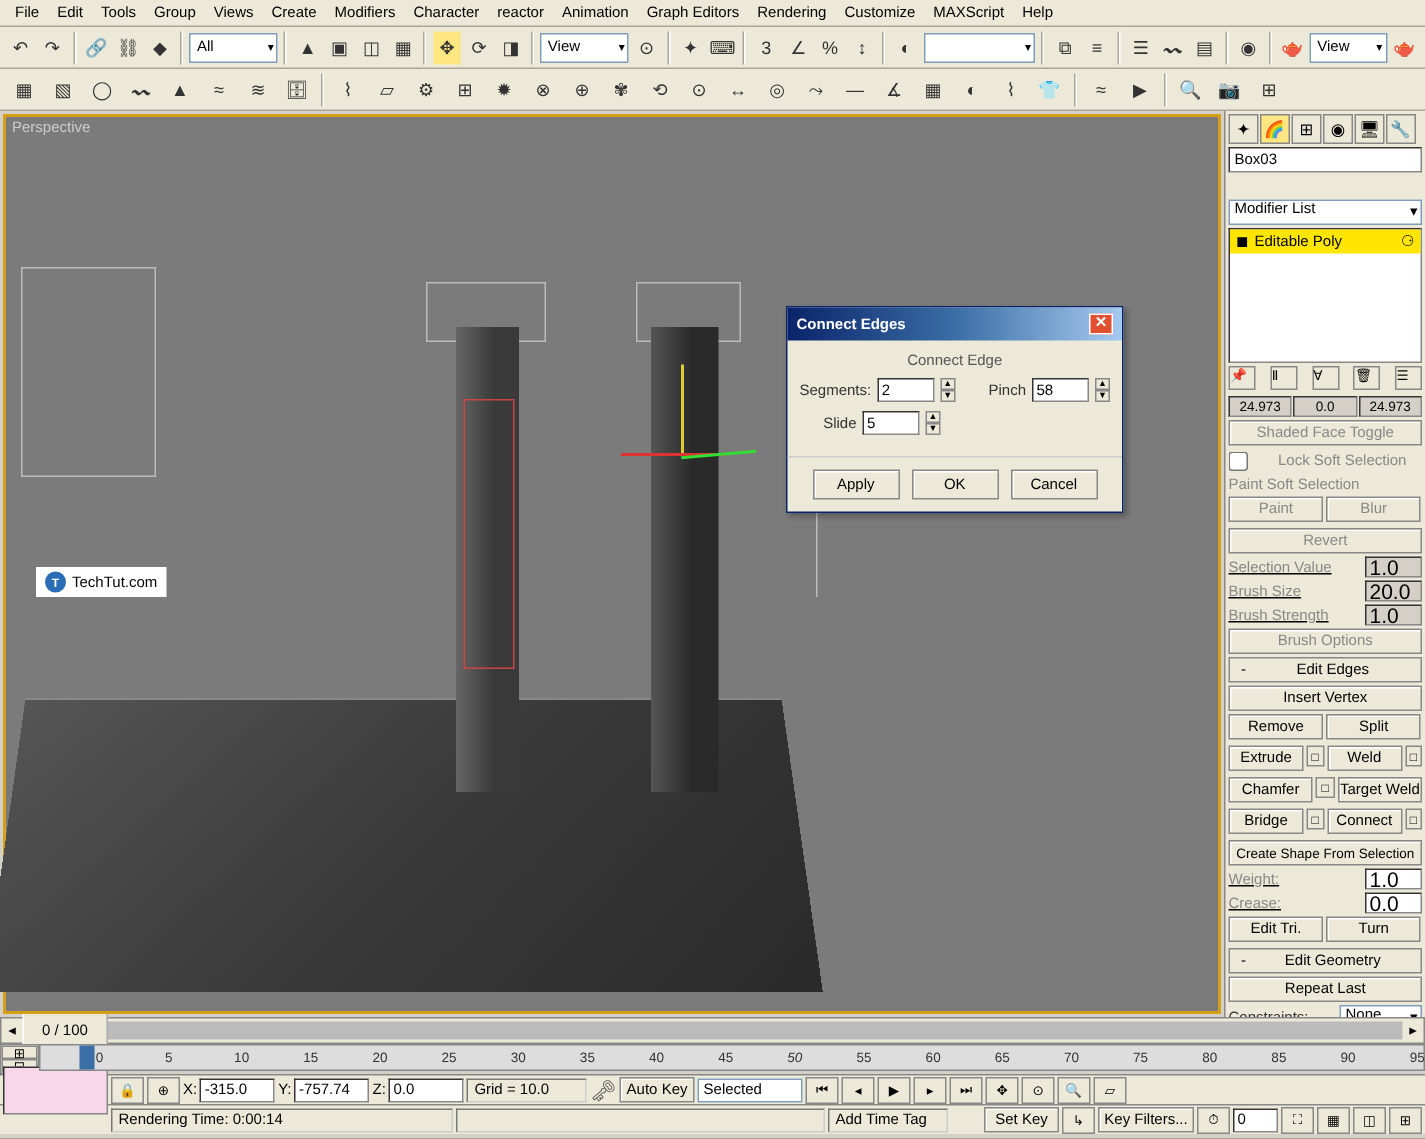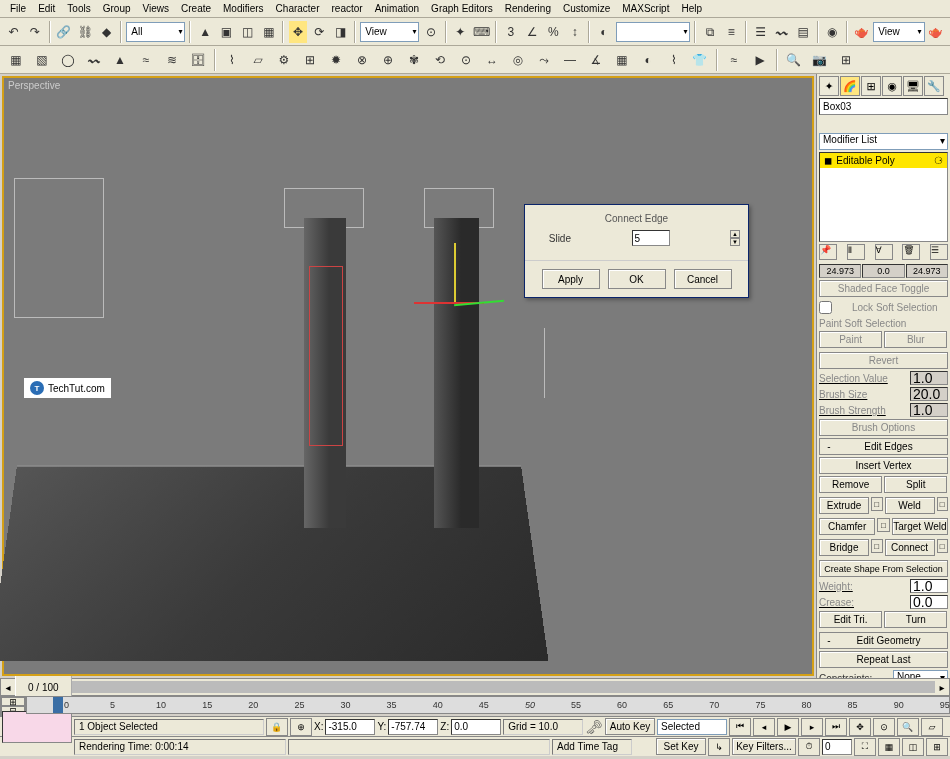--- a/index.html
+++ b/index.html
@@ -222,23 +222,42 @@
         <div class="axis-x"></div>
         <div class="axis-z"></div>
       </div>
       <div class="watermark">
         <div class="watermark-icon">T</div>
         <span>TechTut.com</span>
       </div>
     </div>
 
     <div class="dialog">
+      <div class="dlg-title">
+        <span>Connect Edges</span>
+        <div class="dlg-close">✕</div>
+      </div>
       <div class="dlg-body">
         <div class="dlg-group-label">Connect Edge</div>
-        <div class="dlg-row" style="justify-content:space-between">
+        <div class="dlg-row">
+          <span class="dlg-label">Segments:</span>
+          <input class="spinner" value="2" style="">
+          <div class="spin-btns">
+              <div class="spin-up">▲</div>
+              <div class="spin-dn">▼</div>
+            </div>
+          <span style="width:18px"></span>
+          <span class="dlg-label-r">Pinch</span>
+          <input class="spinner" value="58" style="">
+          <div class="spin-btns">
+              <div class="spin-up">▲</div>
+              <div class="spin-dn">▼</div>
+            </div>
+        </div>
+        <div class="dlg-row" style="justify-content:flex-start">
           <span class="dlg-label-r">Slide</span>
           <input class="spinner" value="5" style="">
           <div class="spin-btns">
               <div class="spin-up">▲</div>
               <div class="spin-dn">▼</div>
             </div>
         </div>
       </div>
       <div class="dlg-buttons">
         <button class="dlg-btn">Apply</button>
@@ -389,21 +408,20 @@
         <span class="tick" style="left: 84%;">80</span>
         <span class="tick" style="left: 89%;">85</span>
         <span class="tick" style="left: 94%;">90</span>
         <span class="tick" style="left: 99%;">95</span>
       </div>
   </div>
 </div>
 
 <div class="status-row">
   <div class="pink-box"></div>
-  <div class="status-box" style="width:190px">1 Object Selected</div>
   <div class="sb-btn">🔒</div>
   <div class="sb-btn">⊕</div>
   <span>X:</span>
     <input class="sb-input" value="-315.0" style="">
   <span>Y:</span>
     <input class="sb-input" value="-757.74" style="">
   <span>Z:</span>
     <input class="sb-input" value="0.0" style="">
   <div class="status-box" style="width:80px">Grid = 10.0</div>
   <span class="key-icon">🗝</span>
@@ -414,21 +432,21 @@
   <div class="sb-btn">▶</div>
   <div class="sb-btn">▸</div>
   <div class="sb-btn">⏭</div>
   <div class="sb-btn">✥</div>
   <div class="sb-btn">⊙</div>
   <div class="sb-btn">🔍</div>
   <div class="sb-btn">▱</div>
 </div>
 <div class="status-row">
   <div style="width:70px"></div>
-  <div class="status-box" style="width:212px"><span>Rendering Time:</span>&nbsp;<span>0:00:14</span></div>
+  <div class="status-box" style="width:228px"><span>Rendering Time:</span>&nbsp;<span>0:00:14</span></div>
   <div class="status-box" style="flex:1"></div>
   <div class="status-box" style="width:80px">Add Time Tag</div>
   <span style="width:20px"></span>
   <button class="panel-btn" style="width:50px;margin:0">Set Key</button>
   <div class="sb-btn">↳</div>
   <button class="panel-btn" style="width:64px;margin:0">Key Filters...</button>
   <div class="sb-btn">⏱</div>
   <input class="sb-input" style="width: 30px;" value="0">
   <div class="sb-btn">⛶</div>
   <div class="sb-btn">▦</div>

